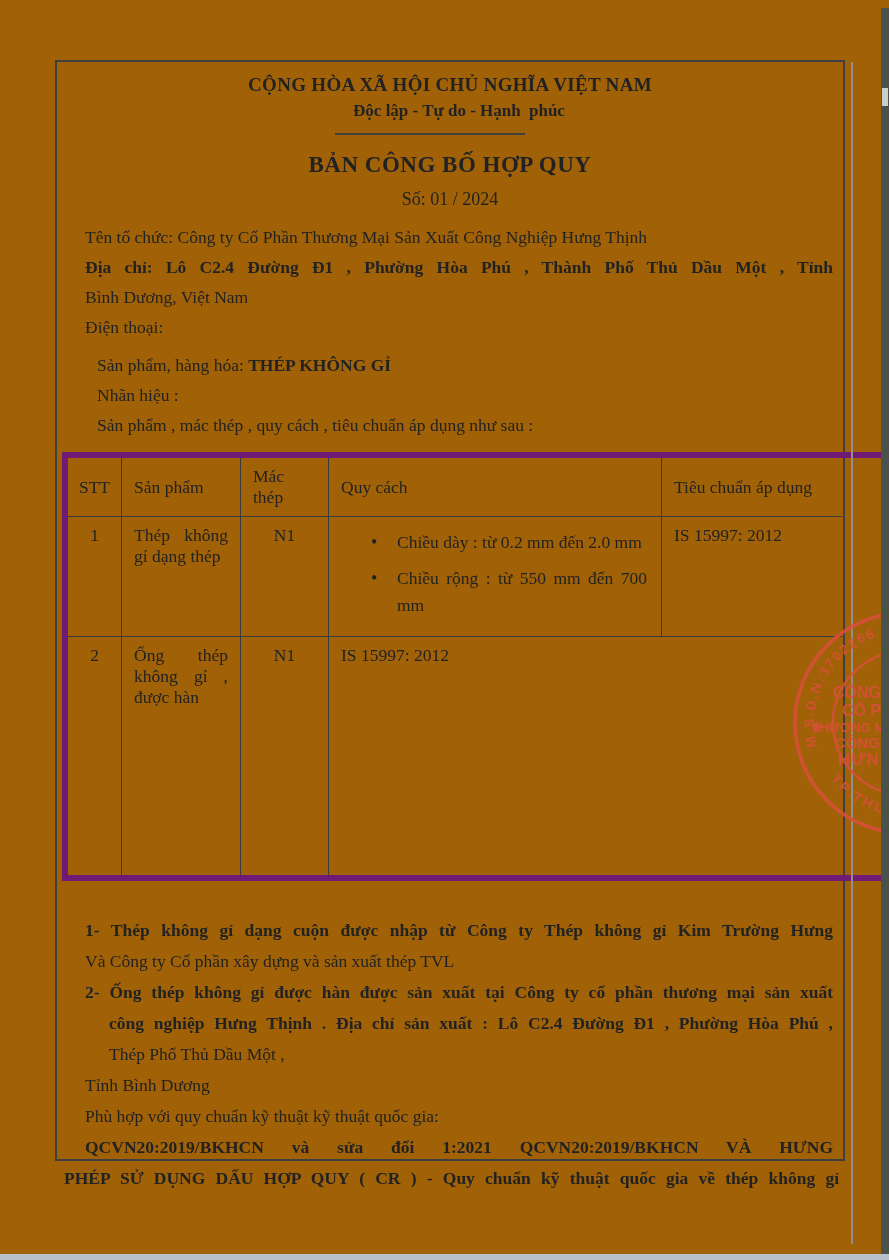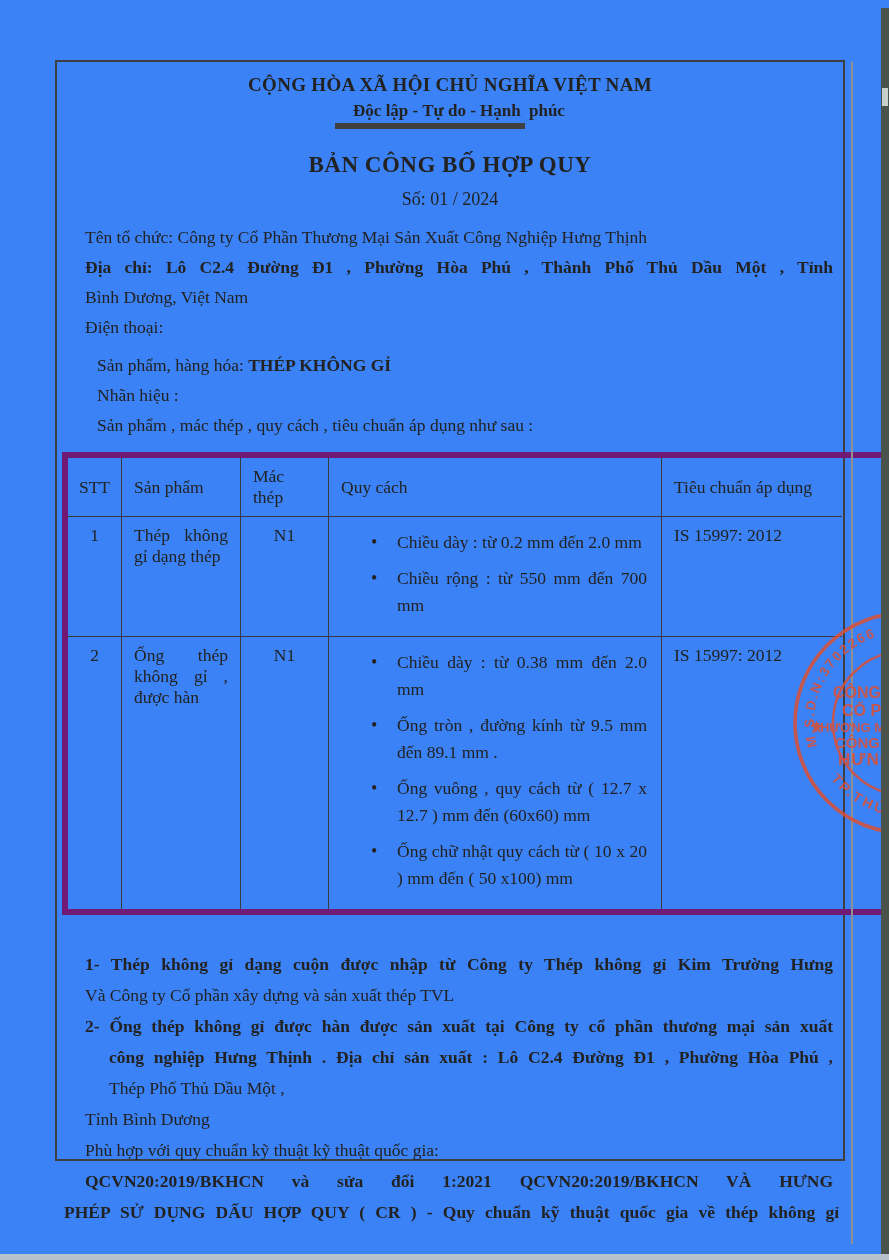--- a/index.html
+++ b/index.html
@@ -1,36 +1,36 @@
 <!DOCTYPE html>
 <html><head>
 <meta charset="utf-8">
 <style>
   html,body { margin:0; padding:0; background:#e8e8e8; }
   .page {
     position:relative; width:889px; height:1260px;
-    background:#3b82f6; overflow:hidden;
+    background:#a16207; overflow:hidden;
     font-family:"Liberation Serif","DejaVu Serif",serif;
     color:#222;
   }
   
   .scan-edge-right { position:absolute; top:8px; right:0; width:8px; height:1252px; background:#4a524c; z-index:9; }
   .scan-edge-right-notch { position:absolute; top:88px; right:1px; width:6px; height:18px; background:#c6cfc9; z-index:10; }
   .scan-edge-bottom { position:absolute; left:0; bottom:0; width:889px; height:6px; background:#b7c1cb; z-index:10; }
   .paper-edge-line { position:absolute; left:851px; top:62px; width:2px; height:1182px; background:#909090; z-index:2; }
 
   .frame {
     position:absolute; left:55px; top:60px; width:790px; height:1101px;
     border:2px solid #3f3f3f; box-sizing:border-box; z-index:1;
   }
 
   .c { text-align:center; }
   .national { margin-top:10px; font-size:19px; font-weight:bold; line-height:26px; letter-spacing:.3px; }
   .motto { font-size:17px; font-weight:bold; line-height:26px; }
-  .motto .u { border-bottom:6px solid #404040; padding:0 4px 3px 18px; }
+  .motto .u { border-bottom:2px solid #404040; padding:0 4px 13px 18px; }
   .doc-title { margin-top:26px; font-size:23px; font-weight:bold; line-height:30px; letter-spacing:.5px; }
   .doc-number { margin-top:6px; font-size:18px; line-height:26px; }
 
   .para { font-size:17.5px; line-height:30px; margin:0 10px 0 28px; }
   .para.first { margin-top:10px; }
   .para.shift { margin-left:40px; }
   .gap-top { margin-top:8px; }
   .jfull { text-align:justify; text-align-last:justify;font-weight:bold; }
   b, .bold { font-weight:bold; }
 
@@ -103,28 +103,20 @@
         <ul class="specs">
           <li>Chiều dày : từ 0.2 mm đến 2.0 mm</li>
           <li>Chiều rộng : từ 550 mm đến 700 mm</li>
         </ul>
       </div>
       <div class="cell r1 last-col">IS 15997: 2012</div>
 
       <div class="cell r2 last-row ctr-top">2</div>
       <div class="cell r2 last-row just">Ống thép không gỉ , được hàn</div>
       <div class="cell r2 last-row ctr-top">N1</div>
-      <div class="cell r2 last-row">
-        <ul class="specs">
-          <li>Chiều dày : từ 0.38 mm đến 2.0 mm</li>
-          <li>Ống tròn , đường kính từ 9.5 mm đến 89.1 mm .</li>
-          <li>Ống vuông , quy cách từ ( 12.7 x 12.7 ) mm đến (60x60) mm</li>
-          <li>Ống chữ nhật quy cách từ ( 10 x 20 ) mm đến ( 50 x100) mm</li>
-        </ul>
-      </div>
       <div class="cell r2 last-row last-col">IS 15997: 2012</div>
     </div>
 
     <div class="notes">
       <div class="nline jfull">1- Thép không gỉ dạng cuộn được nhập từ Công ty Thép không gỉ Kim Trường Hưng</div>
       <div class="nline">Và Công ty Cổ phần xây dựng và sản xuất thép TVL</div>
       <div class="nline jfull">2- Ống thép không gỉ được hàn được sản xuất tại Công ty cổ phần thương mại sản xuất</div>
       <div class="nline ind jfull">công nghiệp Hưng Thịnh . Địa chỉ sản xuất : Lô C2.4 Đường Đ1 , Phường Hòa Phú ,</div>
       <div class="nline ind">Thép Phố Thủ Dầu Một ,</div>
       <div class="nline">Tỉnh Bình Dương</div>

